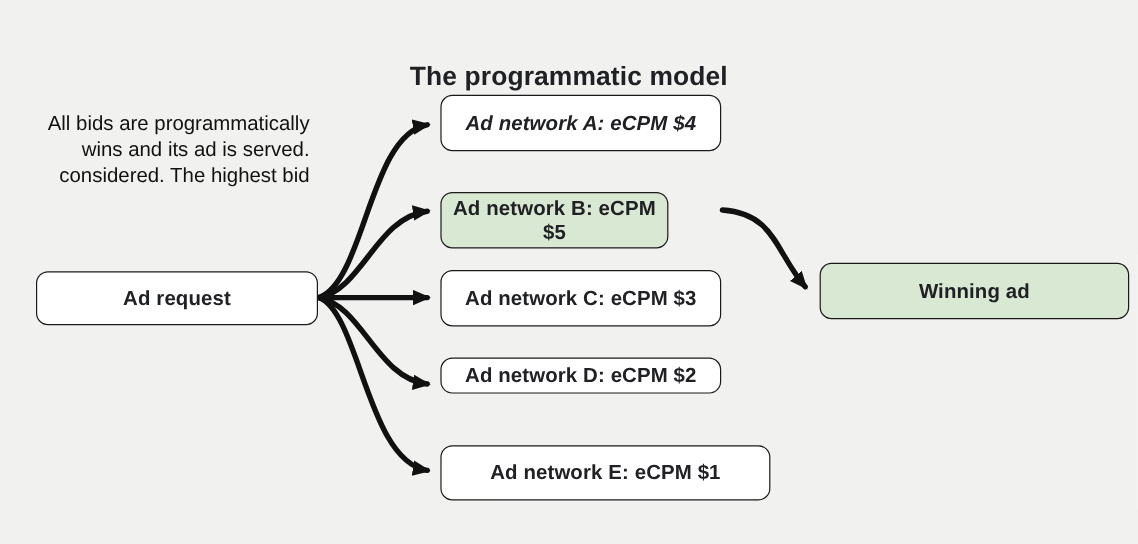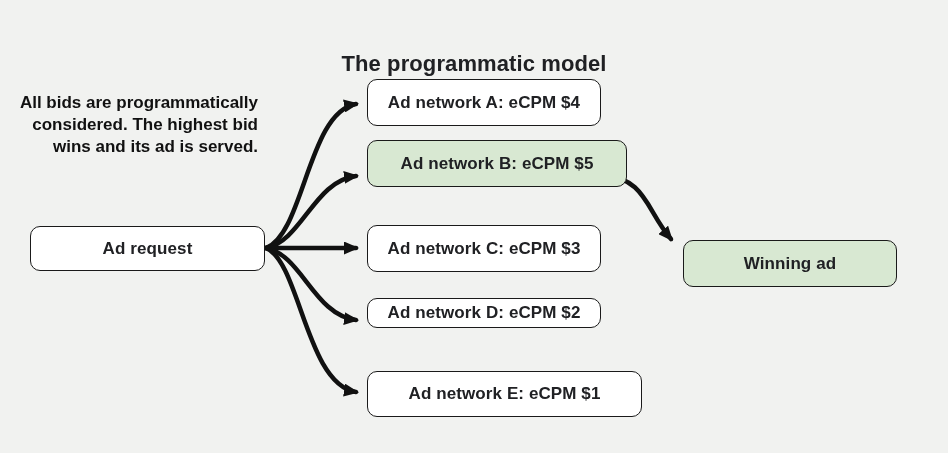--- a/index.html
+++ b/index.html
@@ -27,21 +27,21 @@
     color: var(--text, #202124);
     margin-top: 35px;
   }
   .description {
     position: absolute;
     top: 92px;
     left: 8px;
     width: 250px;
     text-align: right;
     font-size: 17px;
-    font-weight: 700;
+    font-weight: 400;
     line-height: 1.29;
     color: #111111;
   }
   .node {
     position: absolute;
     box-sizing: border-box;
     background: var(--box-fill, #ffffff);
     border: 1.5px solid var(--border, #1a1a1a);
     border-radius: 10px;
     display: flex;
@@ -49,26 +49,26 @@
     justify-content: center;
     font-size: 17px;
     font-weight: 700;
     letter-spacing: 0.1px;
     color: var(--text, #202124);
   }
   .node.highlight {
     background: var(--highlight-fill, #d8e8d2);
   }
   .node.ad-request   { left: 30px;  top: 226px; width: 235px; height: 45px; text-align: right; }
-  .node.network-a    { left: 367px; top: 79px;  width: 234px; height: 47px; }
-  .node.network-b    { left: 367px; top: 140px; width: 260px; height: 47px; text-align: center; }
+  .node.network-a    { left: 367px; top: 79px;  width: 234px; height: 47px; font-style: italic; }
+  .node.network-b    { left: 367px; top: 160px; width: 190px; height: 47px; text-align: center; }
   .node.network-c    { left: 367px; top: 225px; width: 234px; height: 47px; }
   .node.network-d    { left: 367px; top: 298px; width: 234px; height: 30px; }
   .node.network-e    { left: 367px; top: 371px; width: 275px; height: 46px; }
-  .node.winning-ad   { left: 683px; top: 240px; width: 214px; height: 47px; }
+  .node.winning-ad   { left: 683px; top: 219px; width: 258px; height: 47px; }
   svg.arrows {
     position: absolute;
     top: 0; left: 0;
     width: 948px;
     height: 453px;
     color: var(--arrow, #111111);
     pointer-events: none;
   }
   svg.arrows path.flow {
     fill: none;
@@ -83,22 +83,22 @@
 </style>
 </head>
 <body>
 
 <div class="canvas">
 
   <div class="title">The programmatic model</div>
 
   <div class="description">
     <div>All bids are programmatically</div>
+    <div>wins and its ad is served.</div>
     <div>considered. The highest bid</div>
-    <div>wins and its ad is served.</div>
   </div>
 
   <svg class="arrows" viewBox="0 0 948 453" aria-hidden="true">
     <defs>
       <marker id="arrowhead" markerUnits="userSpaceOnUse" markerWidth="15" markerHeight="13" viewBox="0 0 15 13" refX="12" refY="6.5" orient="auto">
         <path d="M0,0 L15,6.5 L0,13 Z"></path>
       </marker>
     </defs>
     <path class="flow" d="M 266 248 C 304 234, 308 112, 356 104" marker-end="url(#arrowhead)"></path>
     <path class="flow" d="M 266 248 C 302 241, 314 181, 356 176" marker-end="url(#arrowhead)"></path>

